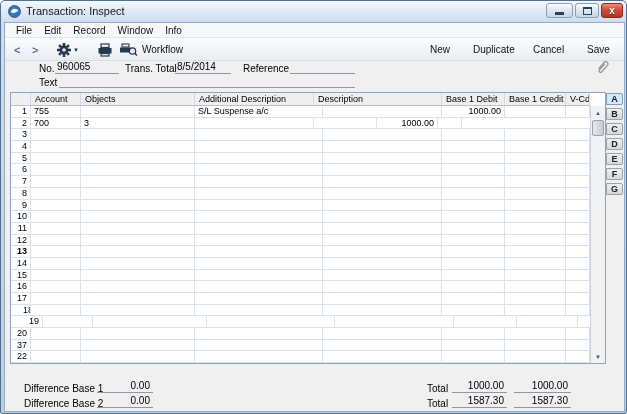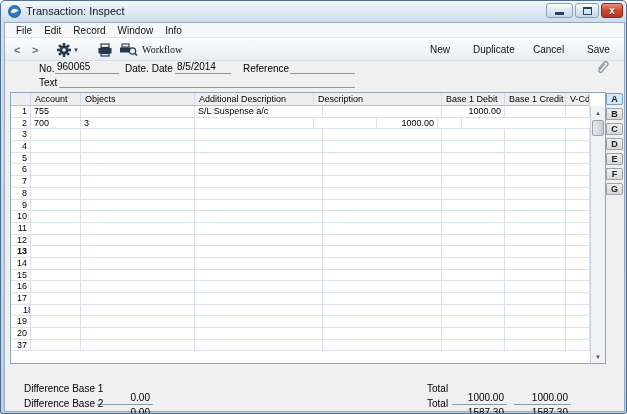--- a/index.html
+++ b/index.html
@@ -55,21 +55,21 @@
           font-size:6px;color:#4a5560;cursor:default;}
   .varrow.up{top:0;} .varrow.down{bottom:0;}
   .vthumb{position:absolute;left:1px;top:14px;width:12px;height:16px;border:1px solid #99a2ad;border-radius:2px;
           background:linear-gradient(90deg,#e6e8eb,#c8cdd3);}
   
   .side-tab{position:absolute;left:601px;width:17px;height:12px;border:1px solid #9aa2ac;border-radius:0 2px 2px 0;
             background:linear-gradient(#efefef,#d7d7d7);font-size:9px;font-weight:bold;color:#222;
             display:flex;align-items:center;justify-content:center;cursor:default;}
   .side-tab.active{background:#d3e7f8;border-color:#78a0c4;}
   
-  .ul{position:absolute;height:13px;border-bottom:1px solid #8c98a4;font-size:10px;color:#000;text-align:right;padding-right:3px;margin-top:12px;}
+  .ul{position:absolute;height:13px;border-bottom:1px solid #8c98a4;font-size:10px;color:#000;text-align:right;padding-right:3px;}
 </style>
 </head>
 <body>
 
 <div class="window">
 
   <div class="titlebar">
     <svg class="app-icon" viewBox="0 0 13 13">
       <circle cx="6.5" cy="6.5" r="6" fill="#2f79c2" stroke="#1b4d80" stroke-width="0.8"></circle>
       <path d="M2.5,7 Q6,9.5 10.5,5.5 Q8,3 4.5,4.2 Z" fill="#ffffff"></path>
@@ -136,41 +136,41 @@
 
       <div class="tb" style="left:114px;">
         <svg width="19" height="14" viewBox="0 0 19 14">
           <rect x="3" y="1" width="7" height="3" fill="none" stroke="#24384e" stroke-width="1.1"></rect>
           <rect x="1" y="4.5" width="11" height="5" fill="#24384e"></rect>
           <circle cx="13.5" cy="8" r="3.2" fill="#e9edf2" stroke="#24384e" stroke-width="1.2"></circle>
           <line x1="15.8" y1="10.3" x2="18" y2="12.5" stroke="#24384e" stroke-width="1.5"></line>
         </svg>
       </div>
 
-      <div class="tb" style="left:137px;font-family:Liberation Serif, serif;">
+      <div class="tb" style="left:137px;">
           <span class="tb-label">Workflow</span>
         </div>
 
       <div class="tb" style="left:425px;">
           <span class="tb-label">New</span>
         </div>
       <div class="tb" style="left:468px;">
           <span class="tb-label">Duplicate</span>
         </div>
       <div class="tb" style="left:528px;">
           <span class="tb-label">Cancel</span>
         </div>
       <div class="tb" style="left:582px;">
           <span class="tb-label">Save</span>
         </div>
     </div>
 
     <span class="form-label" style="left:34px;top:40px;">No.</span>
     <div class="field" style="left:50px;top:38px;width:64px;">960065</div>
-    <span class="form-label" style="left:120px;top:40px;">Date. Date</span>
+    <span class="form-label" style="left:120px;top:40px;">Trans. Total</span>
     <div class="field" style="left:170px;top:38px;width:56px;">8/5/2014</div>
     <span class="form-label" style="left:238px;top:40px;">Reference</span>
     <div class="field" style="left:285px;top:38px;width:65px;"></div>
     <span class="form-label" style="left:34px;top:54px;">Text</span>
     <div class="field" style="left:54px;top:52px;width:296px;"></div>
 
     <svg class="clip" viewBox="0 0 14 16">
       <path d="M4,9.5 L9,3.5 a2.2,2.2 0 0 1 3.4,2.8 L6.6,13 a1.5,1.5 0 0 1 -2.3,-1.9 L9.5,5.3" fill="none" stroke="#8a949e" stroke-width="1.2" stroke-linecap="round"></path>
     </svg>
 
@@ -360,41 +360,51 @@
               <div class="gr-cell num" style="width: 20px; padding-left: 12px;">18</div>
               <div class="gr-cell" style="width: 50px;"></div>
               <div class="gr-cell" style="width: 114px;"></div>
               <div class="gr-cell" style="width: 128px;"></div>
               <div class="gr-cell" style="width: 119px;"></div>
               <div class="gr-cell money" style="width: 63px;"></div>
               <div class="gr-cell money" style="width: 61px;"></div>
               <div class="gr-cell" style="width: 24px;"></div>
             </div>
             <div class="grid-row">
-              <div class="gr-cell num" style="width: 20px;">19</div>
+              <div class="gr-cell num" style="width: 32px;">19</div>
               <div class="gr-cell" style="width: 50px;"></div>
               <div class="gr-cell" style="width: 114px;"></div>
               <div class="gr-cell" style="width: 128px;"></div>
               <div class="gr-cell" style="width: 119px;"></div>
               <div class="gr-cell money" style="width: 63px;"></div>
               <div class="gr-cell money" style="width: 61px;"></div>
               <div class="gr-cell" style="width: 24px;"></div>
             </div>
             <div class="grid-row">
               <div class="gr-cell num" style="width: 20px;">20</div>
               <div class="gr-cell" style="width: 50px;"></div>
               <div class="gr-cell" style="width: 114px;"></div>
               <div class="gr-cell" style="width: 128px;"></div>
               <div class="gr-cell" style="width: 119px;"></div>
               <div class="gr-cell money" style="width: 63px;"></div>
               <div class="gr-cell money" style="width: 61px;"></div>
               <div class="gr-cell" style="width: 24px;"></div>
             </div>
             <div class="grid-row">
               <div class="gr-cell num" style="width: 20px;">37</div>
+              <div class="gr-cell" style="width: 50px;"></div>
+              <div class="gr-cell" style="width: 114px;"></div>
+              <div class="gr-cell" style="width: 128px;"></div>
+              <div class="gr-cell" style="width: 119px;"></div>
+              <div class="gr-cell money" style="width: 63px;"></div>
+              <div class="gr-cell money" style="width: 61px;"></div>
+              <div class="gr-cell" style="width: 24px;"></div>
+            </div>
+            <div class="grid-row">
+              <div class="gr-cell num" style="width: 20px;">22</div>
               <div class="gr-cell" style="width: 50px;"></div>
               <div class="gr-cell" style="width: 114px;"></div>
               <div class="gr-cell" style="width: 128px;"></div>
               <div class="gr-cell" style="width: 119px;"></div>
               <div class="gr-cell money" style="width: 63px;"></div>
               <div class="gr-cell money" style="width: 61px;"></div>
               <div class="gr-cell" style="width: 24px;"></div>
             </div>
           </div>
       </div>

